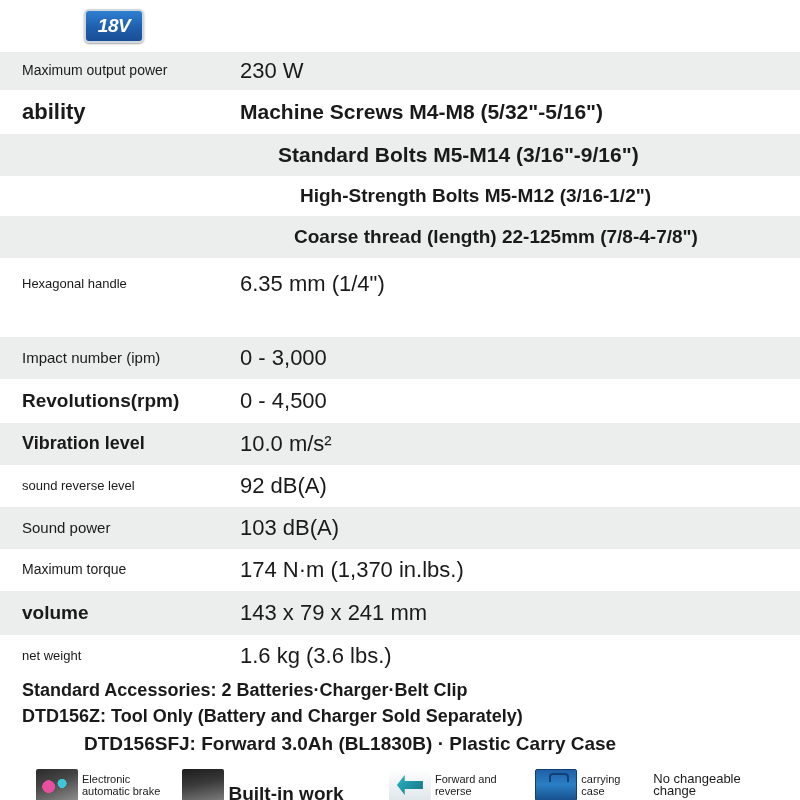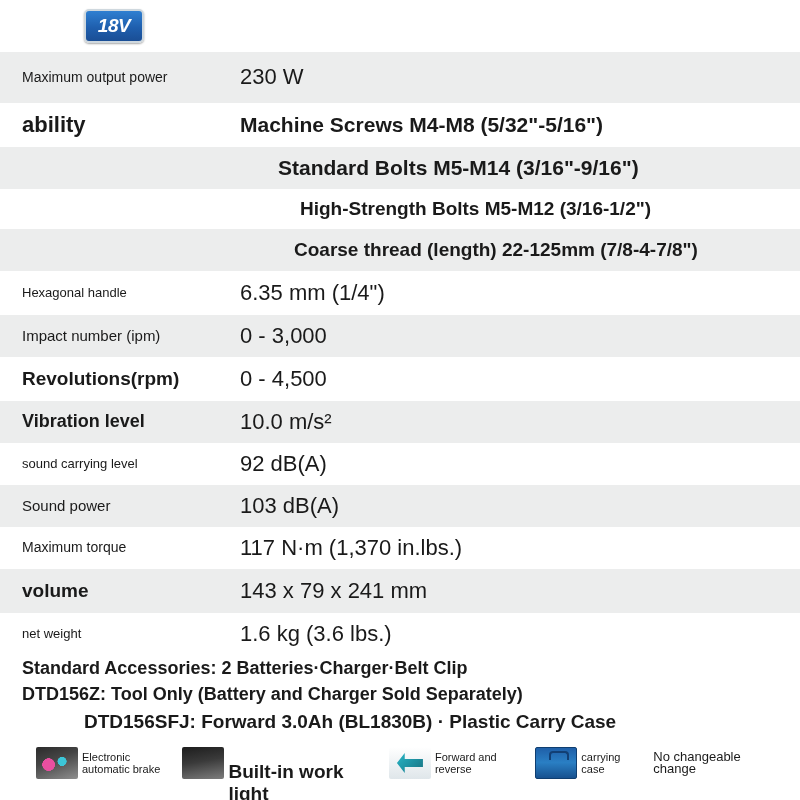--- a/index.html
+++ b/index.html
@@ -203,21 +203,21 @@
 <div class="sheet">
 
   <div class="header">
     <div class="volt-badge">
       <span>18V</span>
     </div>
   </div>
 
   <div class="rows">
 
-    <div class="row shade" style="height:51px;">
+    <div class="row shade" style="height:38px;">
       <div class="label s14">Maximum output power</div>
       <div class="value s22">230 W</div>
     </div>
 
     <div class="row" style="height:44px;">
       <div class="label ability-label">ability</div>
       <div class="value ability-v1">Machine Screws M4-M8 (5/32"-5/16")</div>
     </div>
 
     <div class="row shade" style="height:42px;">
@@ -225,53 +225,53 @@
     </div>
 
     <div class="row" style="height:40px;">
       <div class="value ability-v3 indent3">High-Strength Bolts M5-M12 (3/16-1/2")</div>
     </div>
 
     <div class="row shade" style="height:42px;">
       <div class="value ability-v4 indent4">Coarse thread (length) 22-125mm (7/8-4-7/8")</div>
     </div>
 
-    <div class="row" style="height:44px;">
+    <div class="row" style="height:52px;">
       <div class="label s13">Hexagonal handle</div>
       <div class="value s22">6.35 mm (1/4")</div>
     </div>
 
-    <div class="row shade" style="height:42px;">
+    <div class="row shade" style="height:42px;margin-top:27px;">
       <div class="label s15">Impact number (ipm)</div>
       <div class="value s22">0 - 3,000</div>
     </div>
 
     <div class="row" style="height:44px;">
       <div class="label s19 b">Revolutions(rpm)</div>
       <div class="value s22">0 - 4,500</div>
     </div>
 
     <div class="row shade" style="height:42px;">
       <div class="label s18 b">Vibration level</div>
       <div class="value s22">10.0 m/s²</div>
     </div>
 
     <div class="row" style="height:42px;">
-      <div class="label s13">sound carrying level</div>
+      <div class="label s13">sound reverse level</div>
       <div class="value s22">92 dB(A)</div>
     </div>
 
     <div class="row shade" style="height:42px;">
       <div class="label s15">Sound power</div>
       <div class="value s22">103 dB(A)</div>
     </div>
 
     <div class="row" style="height:42px;">
       <div class="label s14">Maximum torque</div>
-      <div class="value s22">117 N·m (1,370 in.lbs.)</div>
+      <div class="value s22">174 N·m (1,370 in.lbs.)</div>
     </div>
 
     <div class="row shade" style="height:44px;">
       <div class="label s19 b">volume</div>
       <div class="value s22">143 x 79 x 241 mm</div>
     </div>
 
     <div class="row" style="height:42px;">
       <div class="label s13">net weight</div>
       <div class="value s22">1.6 kg (3.6 lbs.)</div>

